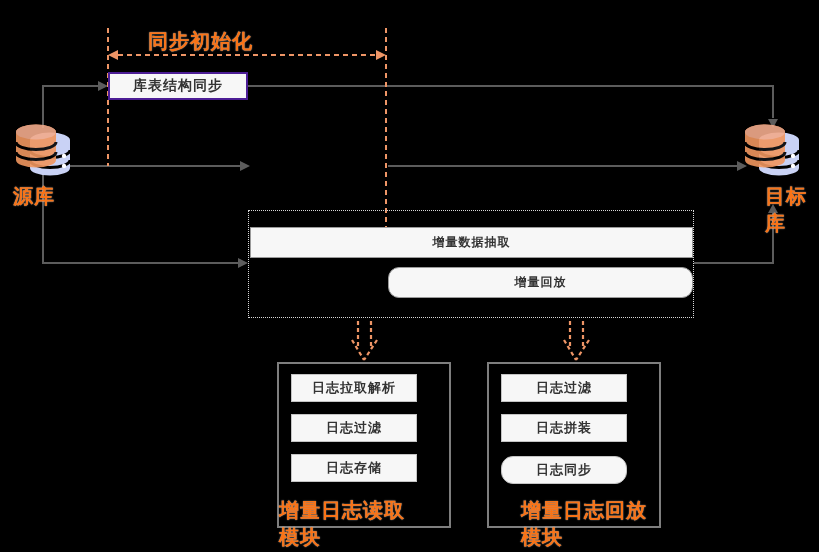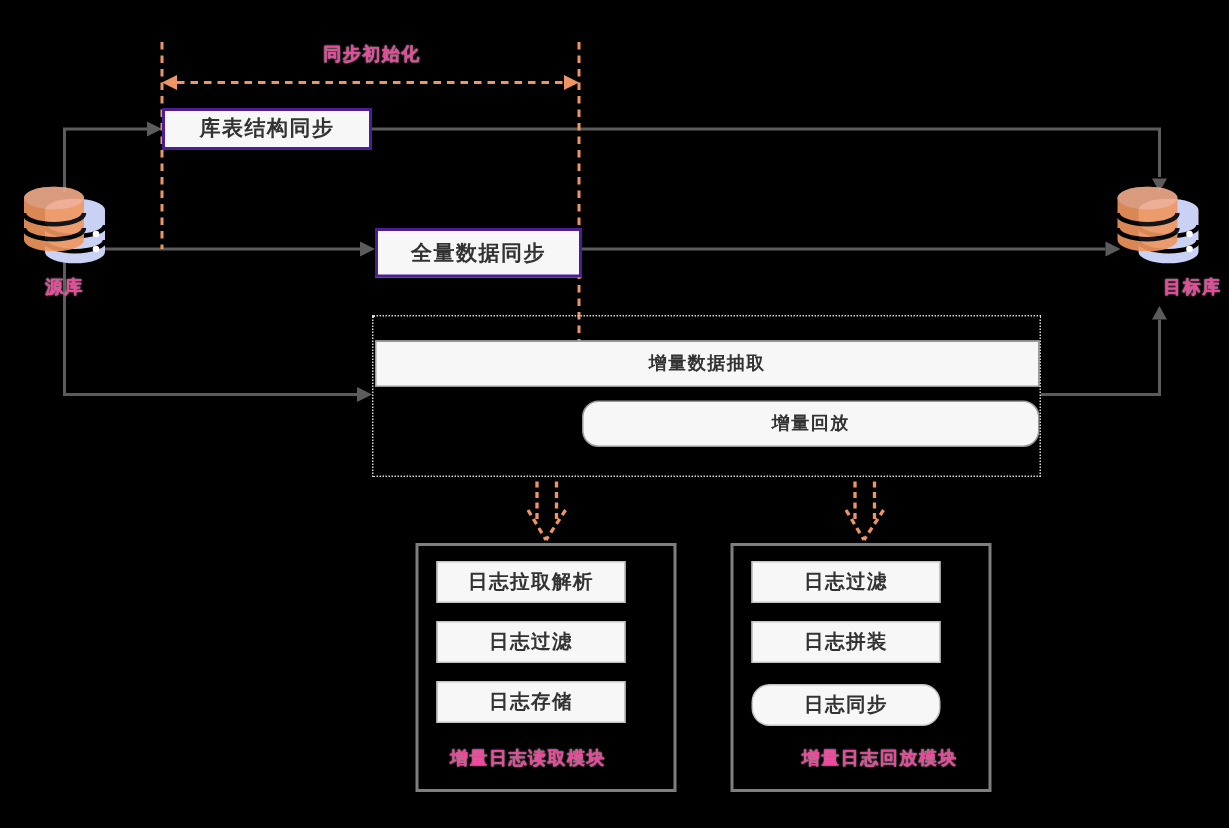--- a/index.html
+++ b/index.html
@@ -24,21 +24,21 @@
   .dotted-container{border:1px dotted #d8d8d8;background:transparent;}
   .module{border:2px solid #7e7e7e;background:transparent;}
   .step{
     position:absolute;left:12px;width:126px;height:28px;box-sizing:border-box;
     background:#f7f7f7;border:1px solid #c4c4c4;color:#333;
     font-size:13px;font-weight:bold;display:flex;align-items:center;justify-content:center;
     letter-spacing:1px;
   }
   
   .halo{
-    color:#ec4899;font-weight:bold;font-size:12px;text-align:center;letter-spacing:1px;
+    color:#f97316;font-weight:bold;font-size:20px;letter-spacing:1px;
     text-shadow:0 0 1px rgba(255,255,255,0.65),0 0 2px rgba(255,255,255,0.25);
   }
 </style>
 </head>
 <body>
 
 <div id="canvas">
 
   <svg class="overlay" viewBox="0 0 819 552" fill="none">
 
@@ -110,21 +110,20 @@
     <g opacity="0.9">
       <path d="M1,8 a20,7.5 0 0 1 40,0 v28 a20,7.5 0 0 1 -40,0 z" fill="#F0965F"></path>
       <ellipse cx="21" cy="8" rx="20" ry="7.5" fill="#F2AB8C"></ellipse>
       <path d="M1,18 a20,7.5 0 0 0 40,0 M1,28 a20,7.5 0 0 0 40,0" stroke="#000" stroke-width="3" fill="none"></path>
     </g>
   </svg>
   <div class="abs halo" style="left:765px;top:183px;width:60px;">目标库</div>
 
   <div class="abs fbox" style="left:108px;top:72px;width:140px;height:28px;">库表结构同步</div>
 
-  <div class="abs fbox" style="left:250px;top:152px;width:138px;height:33px;">全量数据同步</div>
 
   <div class="abs dotted-container" style="left:248px;top:210px;width:446px;height:108px;"></div>
 
   <div class="abs ibox" style="left:250px;top:227px;width:443px;height:31px;">增量数据抽取</div>
 
   <div class="abs ibox" style="left:388px;top:267px;width:305px;height:31px;border-radius:11px;">增量回放</div>
 
   <div class="abs module" style="left:277px;top:362px;width:174px;height:166px;">
     <div class="step" style="top:10px;">日志拉取解析</div>
     <div class="step" style="top:50px;">日志过滤</div>

